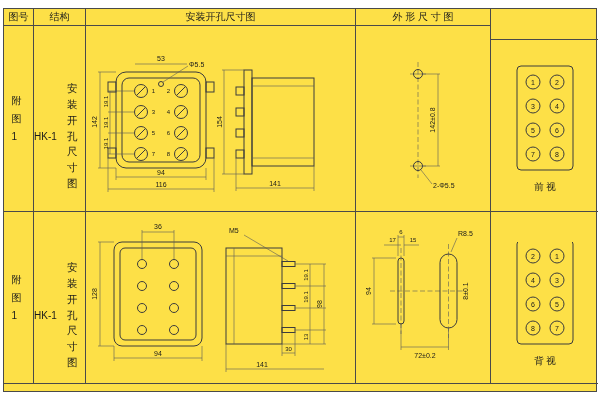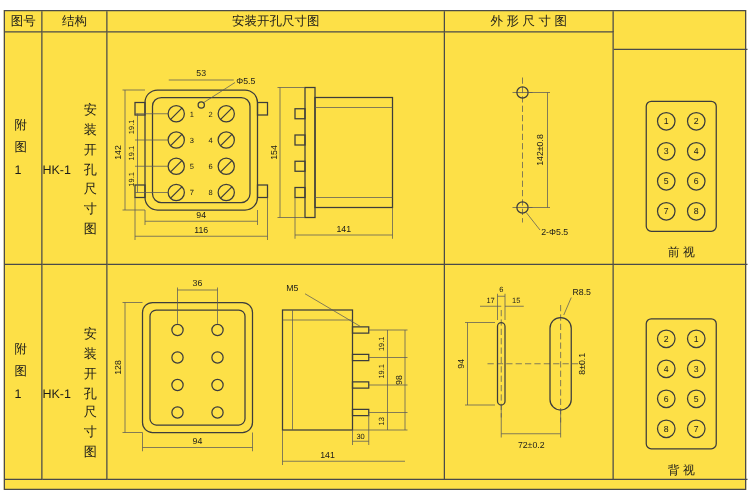--- a/index.html
+++ b/index.html
@@ -26,21 +26,21 @@
     display:flex; align-items:center; justify-content:center;
     overflow:hidden;
   }
   .lc { border-right:none;margin-top:30px; }
   .ft { grid-column:1 / -1; border-bottom:none; border-right:none; }
   .hd { font-size:10px; white-space:nowrap; }
   .figtext { width:14px; font-size:10px; line-height:1.8; word-break:break-all; }
   .structcell { flex-direction:row; justify-content:flex-start; padding-top:36px; gap:9px; }
   .model { font-size:10px; white-space:nowrap; }
   .desc { width:13px; font-size:10.5px; line-height:1.5; text-align:center; word-break:break-all; }
-  .drawcell { align-items:center; justify-content:flex-start; }
+  .drawcell { align-items:flex-end; justify-content:flex-start; }
   svg { display:block; }
   svg text { fill:#1a1a1a; font-family:"Liberation Sans", sans-serif; }
   .ln   { stroke:#3c3c3c; stroke-width:1;   fill:none; }
   .thin { stroke:#5a5a5a; stroke-width:0.6; fill:none; }
   .dash { stroke:#5a5a5a; stroke-width:0.6; fill:none; stroke-dasharray:5 2.5; }
   .dim  { font-size:7px;  text-anchor:middle; }
   .dimS { font-size:6px;  text-anchor:middle; }
   .dimL { font-size:7px;  text-anchor:start; }
   .tno  { font-size:6px;  text-anchor:middle; }
   .cno  { font-size:7px;  text-anchor:middle; }

